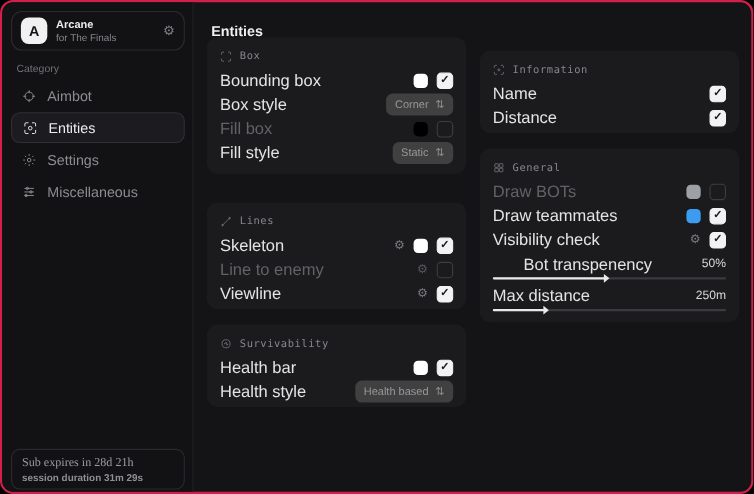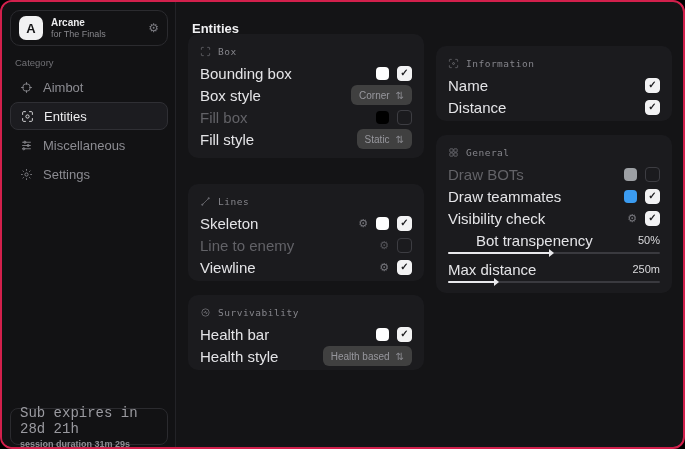--- a/index.html
+++ b/index.html
@@ -47,21 +47,21 @@
     background:#1c1c20; border:1px solid #2f2f34; color:#ececee;
   }
   .nav-icon{ width:13px; height:13px; flex:0 0 auto; display:flex; align-items:center; }
   .nav-icon svg{ width:13px; height:13px; stroke:currentColor; fill:none; stroke-width:1.6; }
 
   .footer-card{
     position:absolute; left:8px; top:406px; width:158px; height:37px;
     border:1px solid #2b2b2f; border-radius:8px;
     padding:5px 9px; display:flex; flex-direction:column; justify-content:center; gap:2px;
   }
-  .footer-line1{ color:#9a9aa0; font-size:14px; font-family:Liberation Mono, monospace; }
+  .footer-line1{ color:#9a9aa0; font-size:11px; font-family:Liberation Serif, serif; }
   .footer-line2{ color:#8f8f95; font-size:9px; font-weight:bold; }
 
   
   .main{ position:absolute; left:175px; top:0; right:0; bottom:0; }
   .page-title{
     position:absolute; left:15px; top:19px;
     color:#f0f0f2; font-size:13px; font-weight:bold;
   }
 
   .panel{
@@ -151,38 +151,38 @@
           <svg viewBox="0 0 24 24">
               <path d="M3 9V5a2 2 0 0 1 2-2h4M15 3h4a2 2 0 0 1 2 2v4M21 15v4a2 2 0 0 1-2 2h-4M9 21H5a2 2 0 0 1-2-2v-4"></path>
               <circle cx="12" cy="12" r="3"></circle>
             </svg>
         </span>
         <span>Entities</span>
       </div>
       <div class="nav-item">
         <span class="nav-icon">
           <svg viewBox="0 0 24 24">
+              <circle cx="12" cy="12" r="3"></circle>
+              <path d="M12 2v3M12 19v3M2 12h3M19 12h3M4.9 4.9l2.1 2.1M17 17l2.1 2.1M19.1 4.9L17 7M7 17l-2.1 2.1"></path>
+            </svg>
+        </span>
+        <span>Settings</span>
+      </div>
+      <div class="nav-item">
+        <span class="nav-icon">
+          <svg viewBox="0 0 24 24">
               <line x1="4" y1="6" x2="20" y2="6"></line>
               <line x1="4" y1="12" x2="20" y2="12"></line>
               <line x1="4" y1="18" x2="20" y2="18"></line>
               <circle cx="9" cy="6" r="2"></circle>
               <circle cx="15" cy="12" r="2"></circle>
               <circle cx="7" cy="18" r="2"></circle>
             </svg>
         </span>
         <span>Miscellaneous</span>
-      </div>
-      <div class="nav-item">
-        <span class="nav-icon">
-          <svg viewBox="0 0 24 24">
-              <circle cx="12" cy="12" r="3"></circle>
-              <path d="M12 2v3M12 19v3M2 12h3M19 12h3M4.9 4.9l2.1 2.1M17 17l2.1 2.1M19.1 4.9L17 7M7 17l-2.1 2.1"></path>
-            </svg>
-        </span>
-        <span>Settings</span>
       </div>
     </div>
 
     <div class="footer-card">
       <div class="footer-line1">Sub expires in 28d 21h</div>
       <div class="footer-line2">session duration 31m 29s</div>
     </div>
   </div>
 
   <div class="main">

